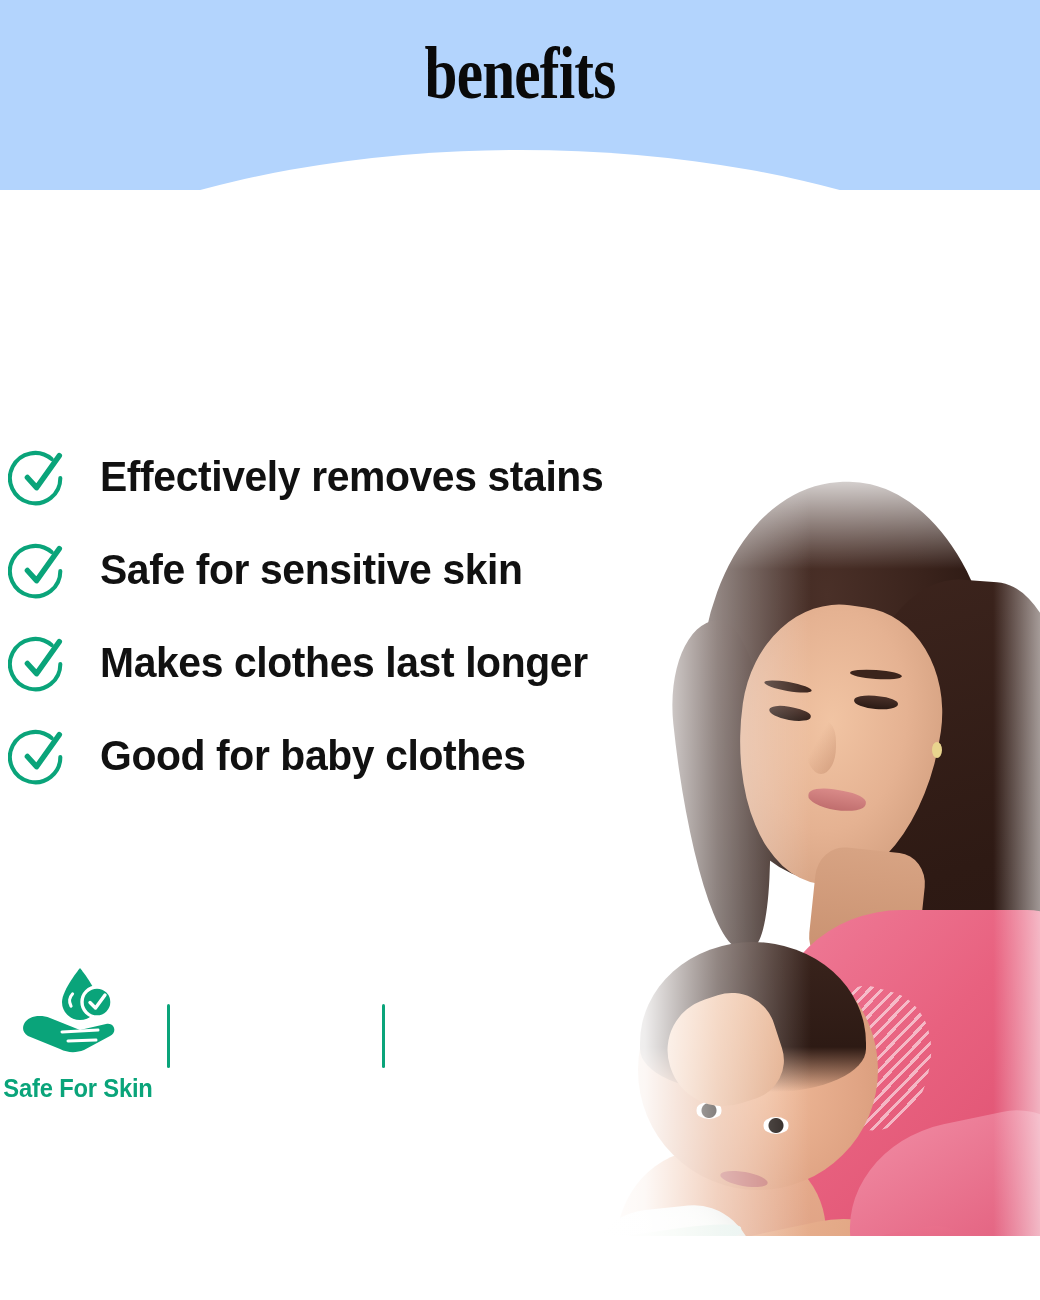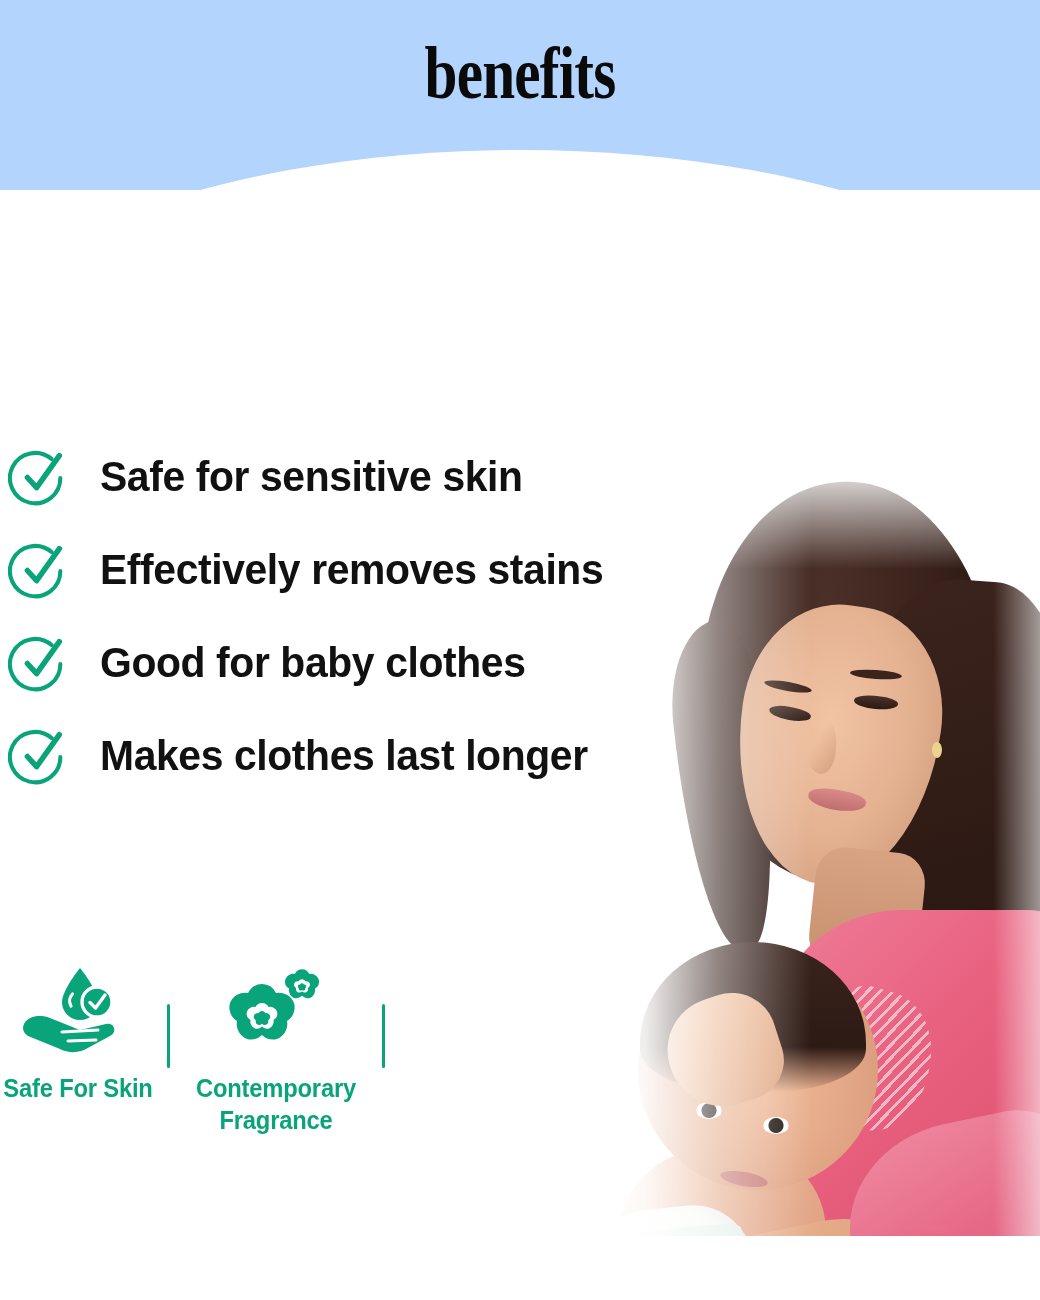--- a/index.html
+++ b/index.html
@@ -406,79 +406,64 @@
   </div>
   <div class="header-title">benefits</div>
 
   <div class="benefits-list">
 
     <div class="benefit-row">
       <svg class="check-icon" viewBox="0 0 64 64">
         <path d="M45 13.5 A26 26 0 1 0 54 33" fill="none" stroke="#0aa47a" stroke-width="4.2" stroke-linecap="round"></path>
         <path d="M20 32.5 L29.5 43 L53 10" fill="none" stroke="#0aa47a" stroke-width="5.6" stroke-linecap="round" stroke-linejoin="round"></path>
       </svg>
-      <div class="benefit-text">Safe for sensitive skin</div>
+      <div class="benefit-text">Effectively removes stains</div>
     </div>
 
     <div class="benefit-row">
       <svg class="check-icon" viewBox="0 0 64 64">
         <path d="M45 13.5 A26 26 0 1 0 54 33" fill="none" stroke="#0aa47a" stroke-width="4.2" stroke-linecap="round"></path>
         <path d="M20 32.5 L29.5 43 L53 10" fill="none" stroke="#0aa47a" stroke-width="5.6" stroke-linecap="round" stroke-linejoin="round"></path>
       </svg>
-      <div class="benefit-text">Effectively removes stains</div>
+      <div class="benefit-text">Safe for sensitive skin</div>
+    </div>
+
+    <div class="benefit-row">
+      <svg class="check-icon" viewBox="0 0 64 64">
+        <path d="M45 13.5 A26 26 0 1 0 54 33" fill="none" stroke="#0aa47a" stroke-width="4.2" stroke-linecap="round"></path>
+        <path d="M20 32.5 L29.5 43 L53 10" fill="none" stroke="#0aa47a" stroke-width="5.6" stroke-linecap="round" stroke-linejoin="round"></path>
+      </svg>
+      <div class="benefit-text">Makes clothes last longer</div>
     </div>
 
     <div class="benefit-row">
       <svg class="check-icon" viewBox="0 0 64 64">
         <path d="M45 13.5 A26 26 0 1 0 54 33" fill="none" stroke="#0aa47a" stroke-width="4.2" stroke-linecap="round"></path>
         <path d="M20 32.5 L29.5 43 L53 10" fill="none" stroke="#0aa47a" stroke-width="5.6" stroke-linecap="round" stroke-linejoin="round"></path>
       </svg>
       <div class="benefit-text">Good for baby clothes</div>
-    </div>
-
-    <div class="benefit-row">
-      <svg class="check-icon" viewBox="0 0 64 64">
-        <path d="M45 13.5 A26 26 0 1 0 54 33" fill="none" stroke="#0aa47a" stroke-width="4.2" stroke-linecap="round"></path>
-        <path d="M20 32.5 L29.5 43 L53 10" fill="none" stroke="#0aa47a" stroke-width="5.6" stroke-linecap="round" stroke-linejoin="round"></path>
-      </svg>
-      <div class="benefit-text">Makes clothes last longer</div>
     </div>
 
   </div>
 
   <div class="features">
 
     <div class="feature" id="feature-0">
       <svg class="feature-icon" width="120" height="96" viewBox="0 0 120 96">
         <path d="M62 6 C62 6 44 28 44 40 a18 18 0 0 0 36 0 C80 28 62 6 62 6 Z" fill="#0aa47a"></path>
         <path d="M53 44 a10 10 0 0 1 1.5 -12" fill="none" stroke="#ffffff" stroke-width="3.2" stroke-linecap="round"></path>
         <circle cx="79" cy="40" r="15" fill="#0aa47a" stroke="#ffffff" stroke-width="3.4"></circle>
         <path d="M72 40.5 L77.5 46 L87 33" fill="none" stroke="#ffffff" stroke-width="3.4" stroke-linecap="round" stroke-linejoin="round"></path>
         <path d="M6 62 C10 54 22 52 32 56 L62 68 L88 62 c8 -2 12 8 4 12 L66 88 c-8 3 -16 3 -24 -1 L10 74 C5 71 4 66 6 62 Z" fill="#0aa47a"></path>
         <path d="M44 70 L80 68" fill="none" stroke="#ffffff" stroke-width="3" stroke-linecap="round"></path>
         <path d="M50 79 L78 78" fill="none" stroke="#ffffff" stroke-width="3" stroke-linecap="round"></path>
       </svg>
       <div class="feature-label">Safe For Skin</div>
     </div>
 
-    <div class="feature" id="feature-1">
-      <svg class="feature-icon" width="120" height="96" viewBox="0 0 120 96">
-        <g transform="translate(46 56) scale(1.0)">
-          <path d="M0 -34 a16 16 0 0 1 14 9 a16 16 0 0 1 18 10 a16 16 0 0 1 -7 18 a16 16 0 0 1 -10 18 a16 16 0 0 1 -15 -4 a16 16 0 0 1 -15 4 a16 16 0 0 1 -10 -18 a16 16 0 0 1 -7 -18 a16 16 0 0 1 18 -10 a16 16 0 0 1 14 -9 Z" fill="#0aa47a"></path>
-          <path d="M0 -15 a7.5 7.5 0 0 1 6.5 4 a7.5 7.5 0 0 1 8.5 4.5 a7.5 7.5 0 0 1 -3.5 8.5 a7.5 7.5 0 0 1 -4.5 8.5 a7.5 7.5 0 0 1 -7 -2 a7.5 7.5 0 0 1 -7 2 a7.5 7.5 0 0 1 -4.5 -8.5 a7.5 7.5 0 0 1 -3.5 -8.5 a7.5 7.5 0 0 1 8.5 -4.5 a7.5 7.5 0 0 1 6.5 -4 Z" fill="#ffffff"></path>
-          <path d="M0 -7 a4 4 0 0 1 3.5 2.2 a4 4 0 0 1 4.5 2.4 a4 4 0 0 1 -1.8 4.6 a4 4 0 0 1 -2.4 4.6 a4 4 0 0 1 -3.8 -1.1 a4 4 0 0 1 -3.8 1.1 a4 4 0 0 1 -2.4 -4.6 a4 4 0 0 1 -1.8 -4.6 a4 4 0 0 1 4.5 -2.4 a4 4 0 0 1 3.5 -2.2 Z" fill="#0aa47a"></path>
-        </g>
-        <g transform="translate(86 25) scale(0.52)">
-          <path d="M0 -34 a16 16 0 0 1 14 9 a16 16 0 0 1 18 10 a16 16 0 0 1 -7 18 a16 16 0 0 1 -10 18 a16 16 0 0 1 -15 -4 a16 16 0 0 1 -15 4 a16 16 0 0 1 -10 -18 a16 16 0 0 1 -7 -18 a16 16 0 0 1 18 -10 a16 16 0 0 1 14 -9 Z" fill="#0aa47a"></path>
-          <path d="M0 -15 a7.5 7.5 0 0 1 6.5 4 a7.5 7.5 0 0 1 8.5 4.5 a7.5 7.5 0 0 1 -3.5 8.5 a7.5 7.5 0 0 1 -4.5 8.5 a7.5 7.5 0 0 1 -7 -2 a7.5 7.5 0 0 1 -7 2 a7.5 7.5 0 0 1 -4.5 -8.5 a7.5 7.5 0 0 1 -3.5 -8.5 a7.5 7.5 0 0 1 8.5 -4.5 a7.5 7.5 0 0 1 6.5 -4 Z" fill="#ffffff"></path>
-          <path d="M0 -7 a4 4 0 0 1 3.5 2.2 a4 4 0 0 1 4.5 2.4 a4 4 0 0 1 -1.8 4.6 a4 4 0 0 1 -2.4 4.6 a4 4 0 0 1 -3.8 -1.1 a4 4 0 0 1 -3.8 1.1 a4 4 0 0 1 -2.4 -4.6 a4 4 0 0 1 -1.8 -4.6 a4 4 0 0 1 4.5 -2.4 a4 4 0 0 1 3.5 -2.2 Z" fill="#0aa47a"></path>
-        </g>
-      </svg>
-      <div class="feature-label">Contemporary Fragrance</div>
-    </div>
 
 
     <div class="feature-divider" id="divider-0"></div>
     <div class="feature-divider" id="divider-1"></div>
 
   </div>
 
 </div>
 
 </body></html>

